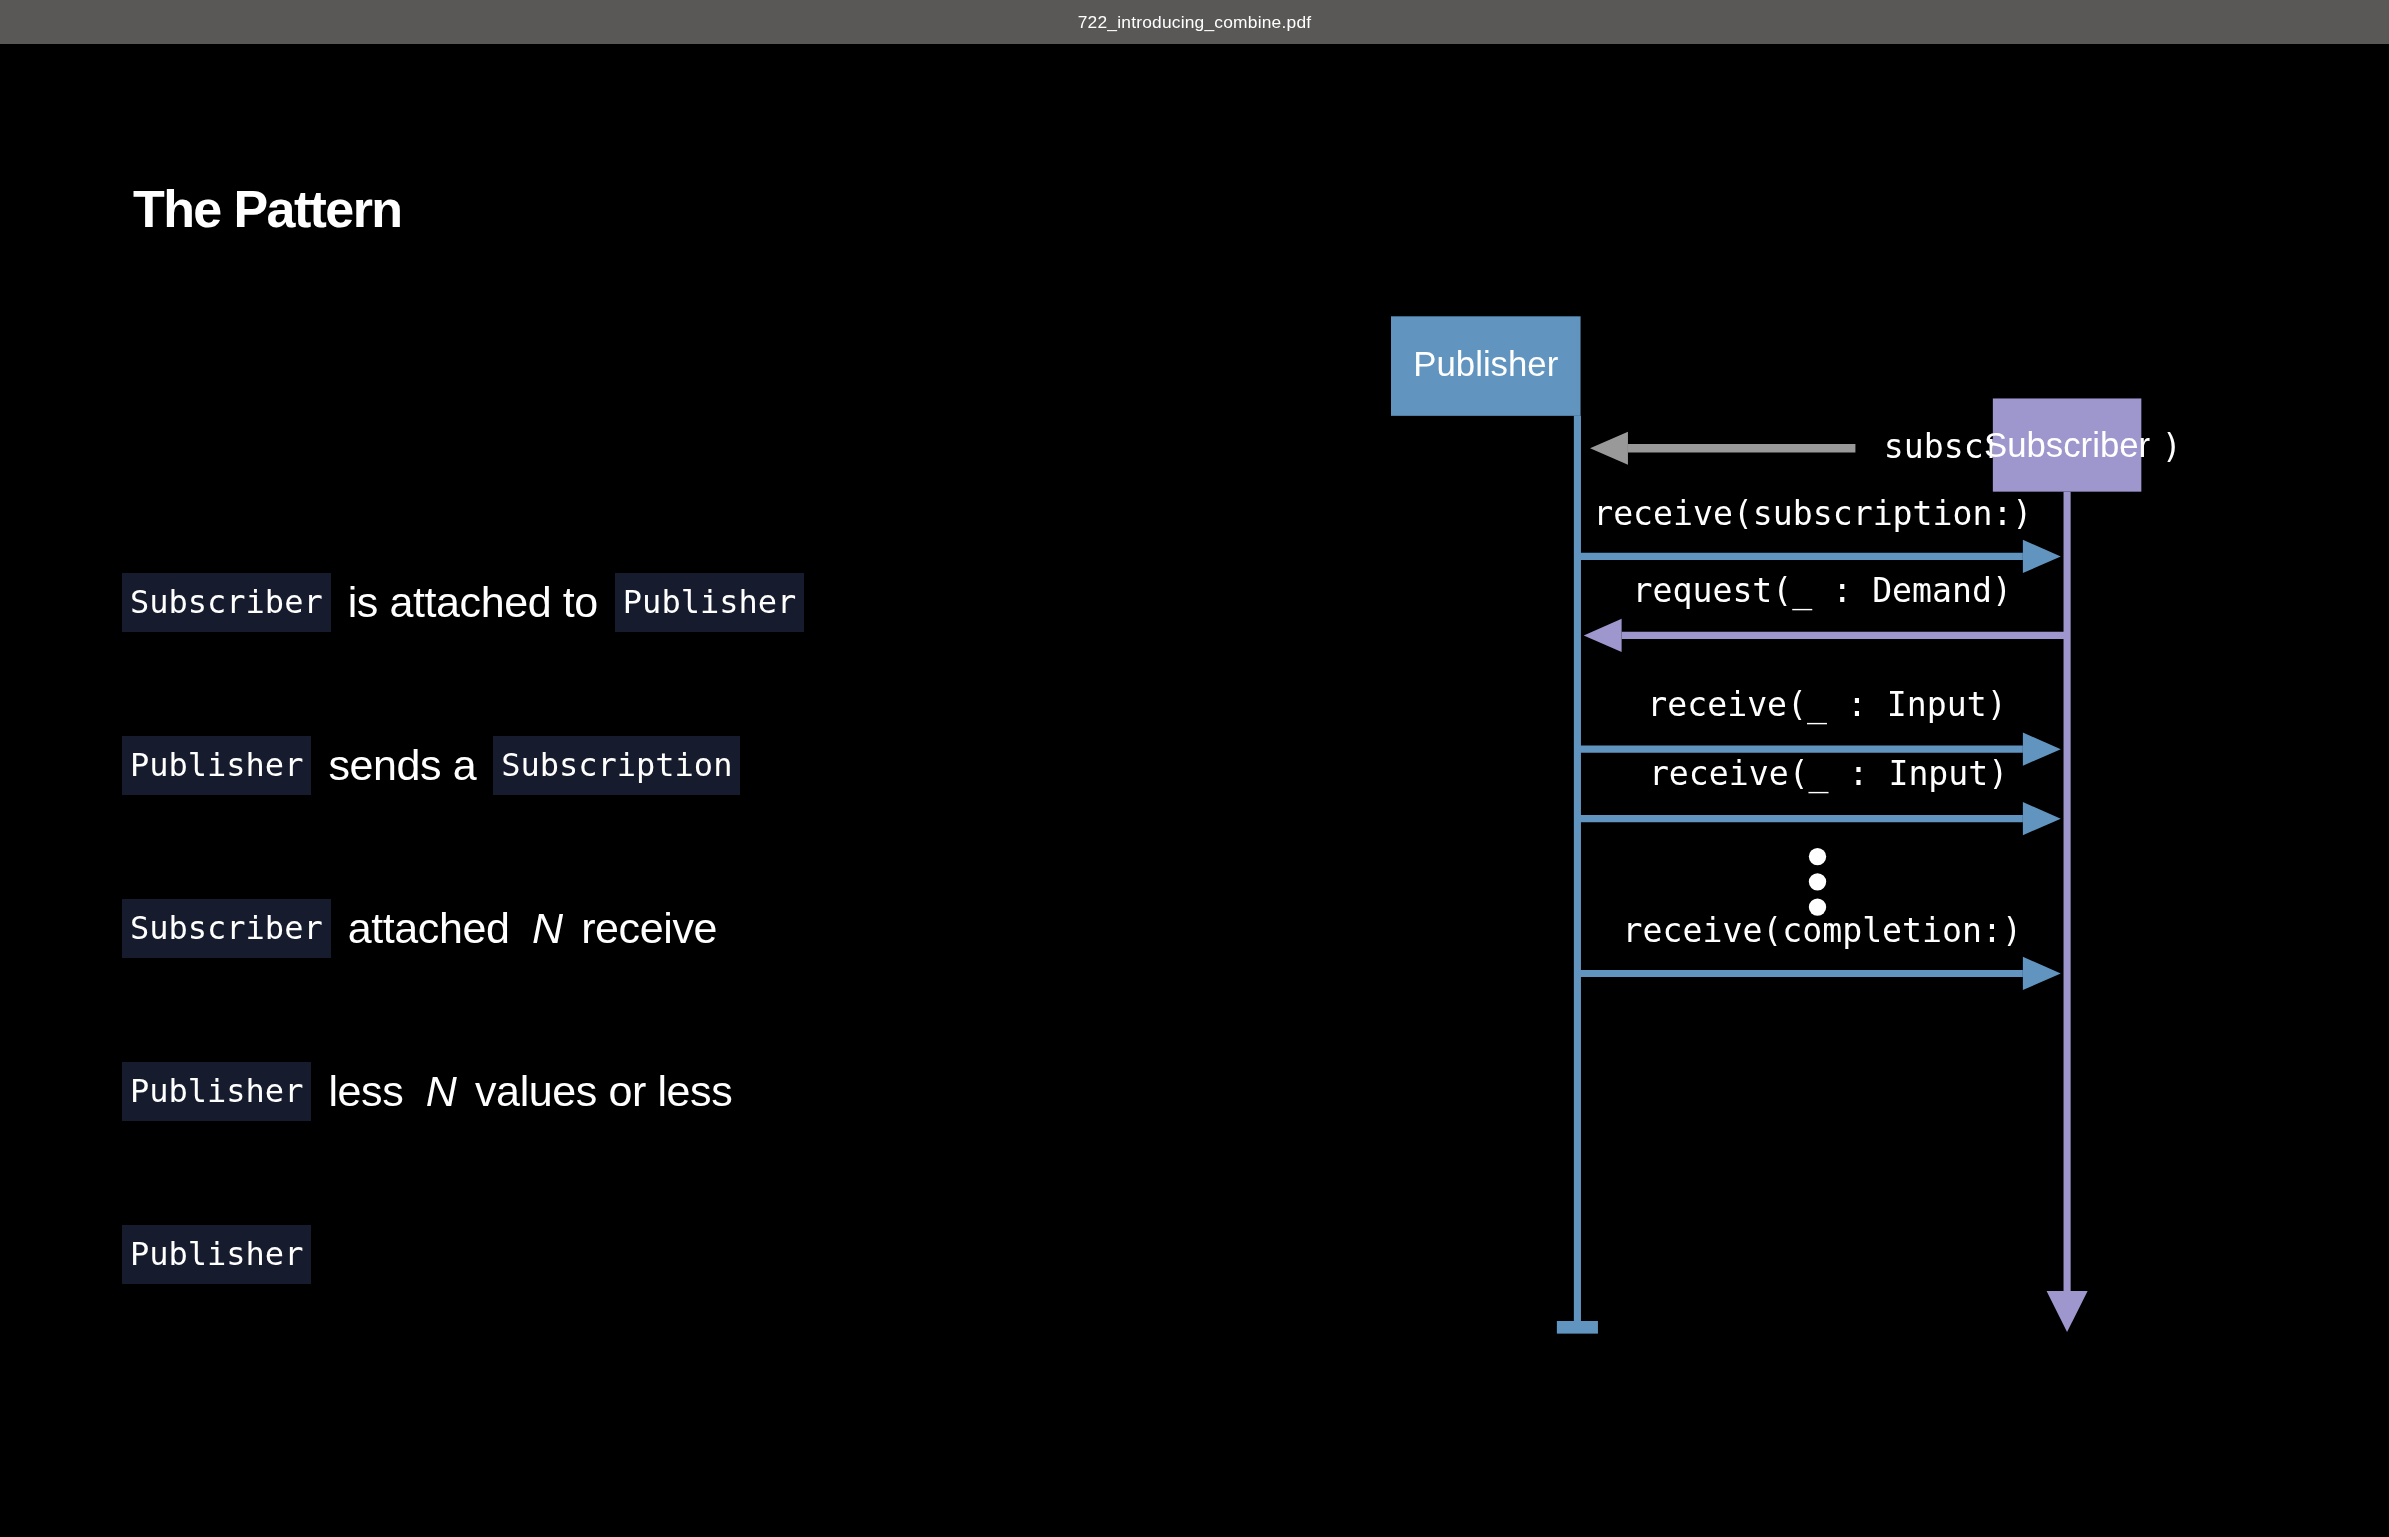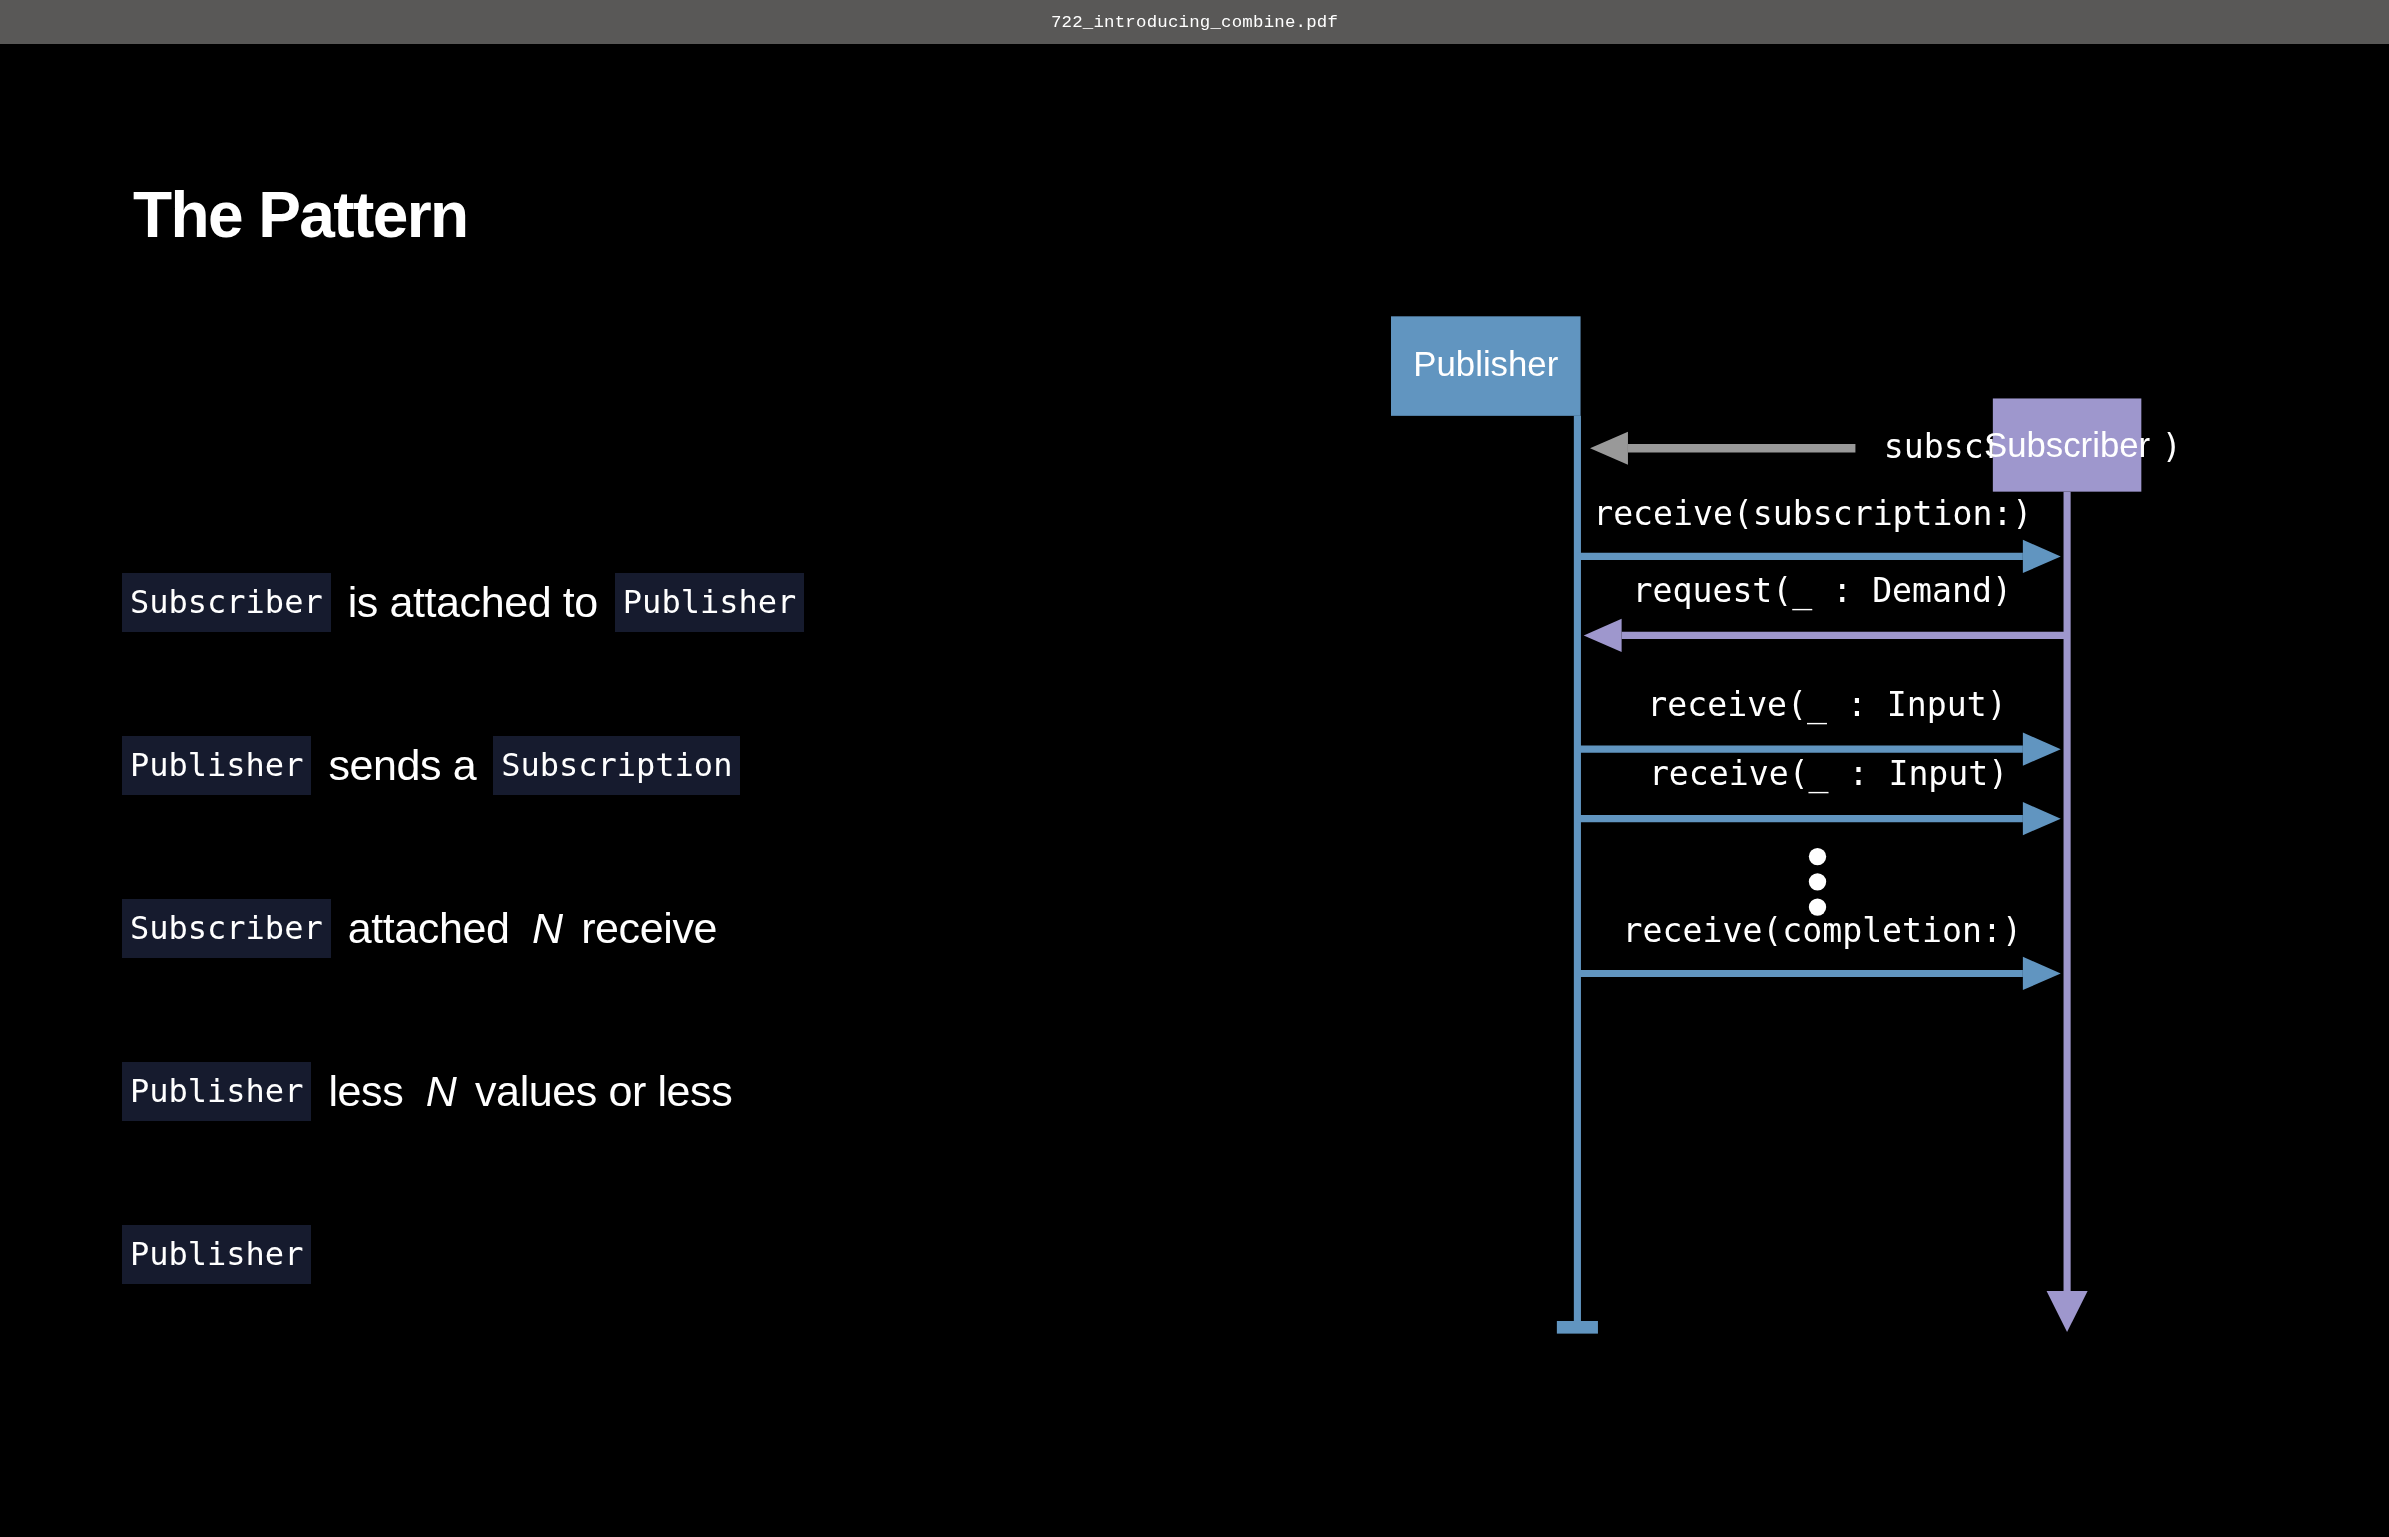--- a/index.html
+++ b/index.html
@@ -22,40 +22,40 @@
     width: 2389px;
     height: 44px;
     background: #595857;
     display: flex;
     align-items: center;
     justify-content: center;
   }
   .titlebar-text {
     color: #ffffff;
     font-size: 17.4px;
-    font-family: Liberation Mono, monospace;
+    font-family: Liberation Sans, sans-serif;
     letter-spacing: 0.2px;
   }
 
   
   .slide {
     position: absolute;
     left: 0; top: 44px;
     width: 2389px;
     height: 1493px;
     background: #000000;
   }
 
   
   .slide-title {
     position: absolute;
     left: 133px;
     top: 139px;
     color: #ffffff;
-    font-size: 64px;
+    font-size: 52px;
     font-weight: bold;
     letter-spacing: -1.6px;
     line-height: 1;
     white-space: nowrap;
   }
 
   
   .bullets {
     position: absolute;
     left: 122px;

